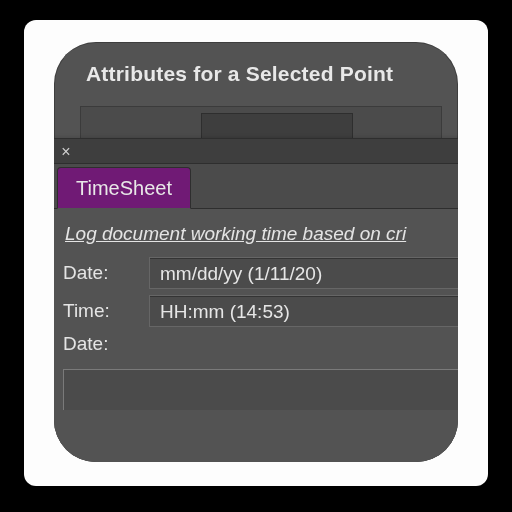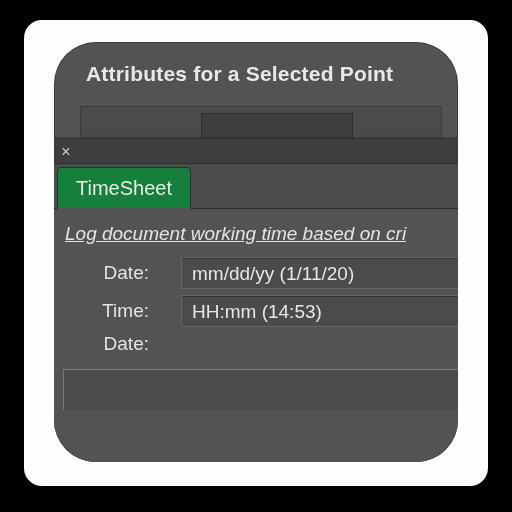--- a/index.html
+++ b/index.html
@@ -11,21 +11,21 @@
     font-family: "Segoe UI", "Helvetica Neue", Arial, sans-serif;
     overflow: hidden;
   }
   .app-icon {
     position: absolute;
     left: 24px;
     top: 20px;
     width: 464px;
     height: 466px;
     background: #fdfdfd;
-    border-radius: 18px;
+    border-radius: 12px;
     box-shadow: 0 10px 22px rgba(0,0,0,0.6);
     overflow: hidden;
   }
   .inner-frame {
     position: absolute;
     left: 30px;
     top: 22px;
     width: 404px;
     height: 420px;
     background: #535353;
@@ -104,21 +104,21 @@
     background: #4b4b4b;
     border-bottom: 1px solid #2e2e2e;
   }
   .ts-tab {
     position: absolute;
     left: 6px;
     bottom: -1px;
     height: 40px;
     padding: 0 18px;
     line-height: 40px;
-    background: #15803d;
+    background: #701a75;
     color: #e8e8e8;
     font-size: 20px;
     border: 1px solid #2e2e2e;
     border-bottom: 1px solid #535353;
     border-top-left-radius: 4px;
     border-top-right-radius: 4px;
     cursor: pointer;
   }
   .ts-tabcontent {
     position: relative;
@@ -138,36 +138,34 @@
   .form-row {
     display: flex;
     align-items: center;
     margin: 6px 0;
   }
   .form-label {
     width: 86px;
     color: #e4e4e4;
     font-size: 19px;
     flex: 0 0 auto;
-    text-align: right;
   }
   .form-field {
     flex: 1 1 auto;
     height: 32px;
     background: #4b4b4b;
     border: 1px solid #666;
     color: #e6e6e6;
     font-size: 19px;
     line-height: 32px;
     padding: 0 10px;
     box-sizing: border-box;
     box-shadow: inset 0 1px 0 rgba(0,0,0,0.3);
     white-space: nowrap;
     overflow: hidden;
-    margin-left: 32px;
   }
   .bottom-box {
     margin-top: 14px;
     height: 40px;
     background: #4b4b4b;
     border: 1px solid #7a7a7a;
     border-bottom: none;
   }
 </style>
 </head>

